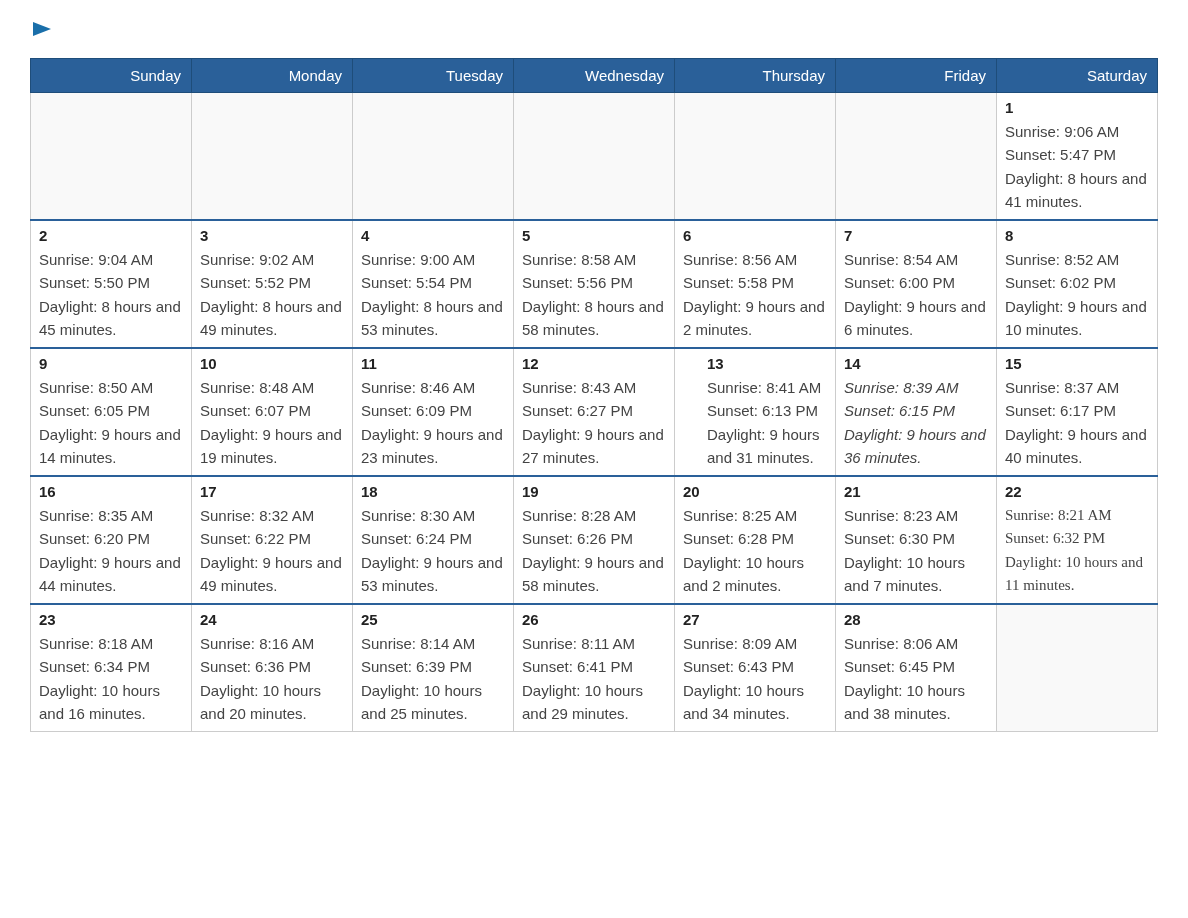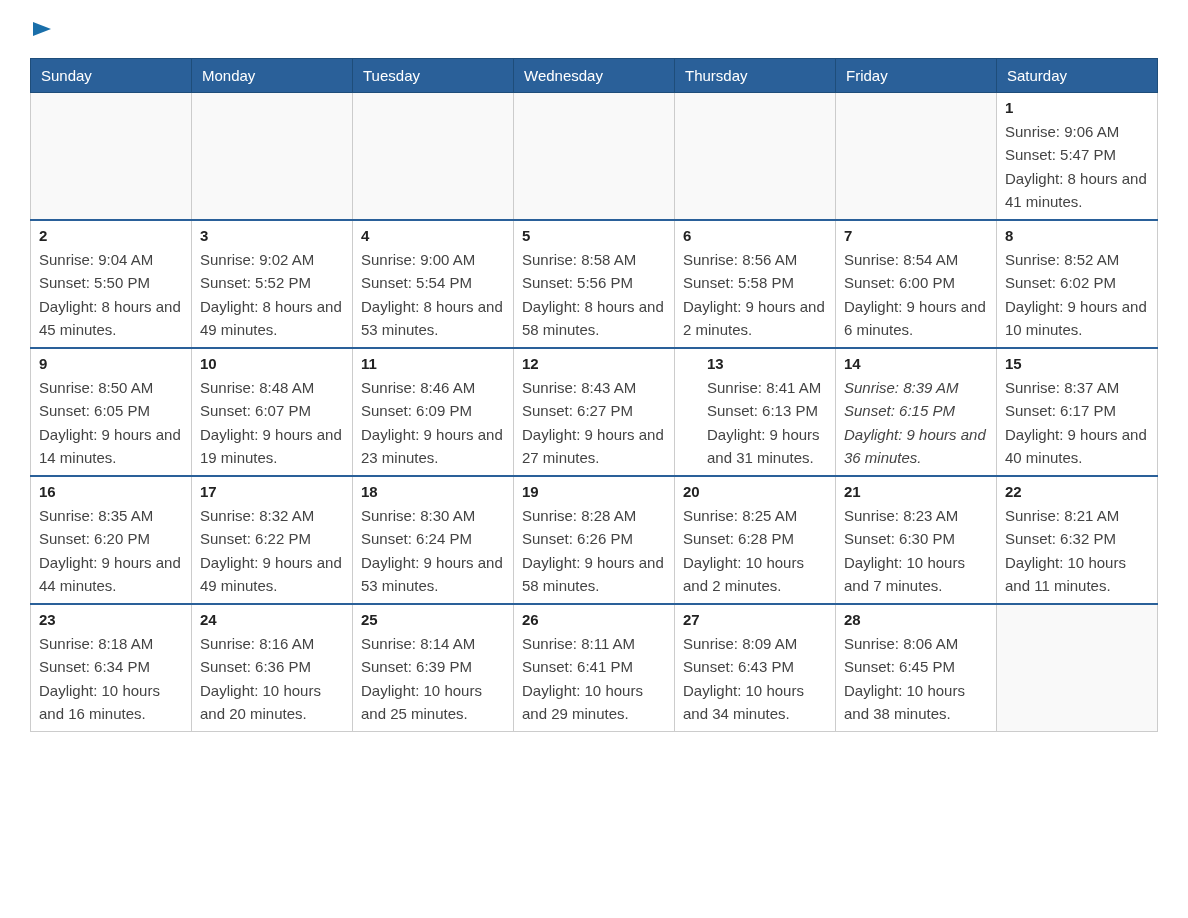--- a/index.html
+++ b/index.html
@@ -48,21 +48,21 @@
     .calendar {
       width: 100%;
       border-collapse: collapse;
     }
     .calendar thead tr th {
       background-color: #2a6099;
       color: #fff;
       font-size: 15px;
       font-weight: normal;
       padding: 8px 10px;
-      text-align: left;
+      text-align: right;
       border: 1px solid #1e4d7a;
     }
     .calendar tbody tr td {
       vertical-align: top;
       border: 1px solid #ccc;
       padding: 6px 8px;
       width: calc(100% / 7);
       font-size: 12.5px;
       color: #333;
       min-height: 110px;
@@ -254,21 +254,21 @@
 Daylight: 10 hours and 2 minutes.</div>
         </td>
         <td style="border-top: 2px solid rgb(42, 96, 153);">
           <span class="day-number">21</span>
           <div class="day-info" style="white-space: pre-line;">Sunrise: 8:23 AM
 Sunset: 6:30 PM
 Daylight: 10 hours and 7 minutes.</div>
         </td>
         <td style="border-top: 2px solid rgb(42, 96, 153);">
           <span class="day-number">22</span>
-          <div class="day-info" style="white-space: pre-line;">Sunrise: 8:21 AM
+          <div class="day-info" style="white-space: pre-line; font-family: Liberation Serif, serif;">Sunrise: 8:21 AM
 Sunset: 6:32 PM
 Daylight: 10 hours and 11 minutes.</div>
         </td>
       </tr>
       <tr>
         <td style="border-top: 2px solid rgb(42, 96, 153);">
           <span class="day-number">23</span>
           <div class="day-info" style="white-space: pre-line;">Sunrise: 8:18 AM
 Sunset: 6:34 PM
 Daylight: 10 hours and 16 minutes.</div>

